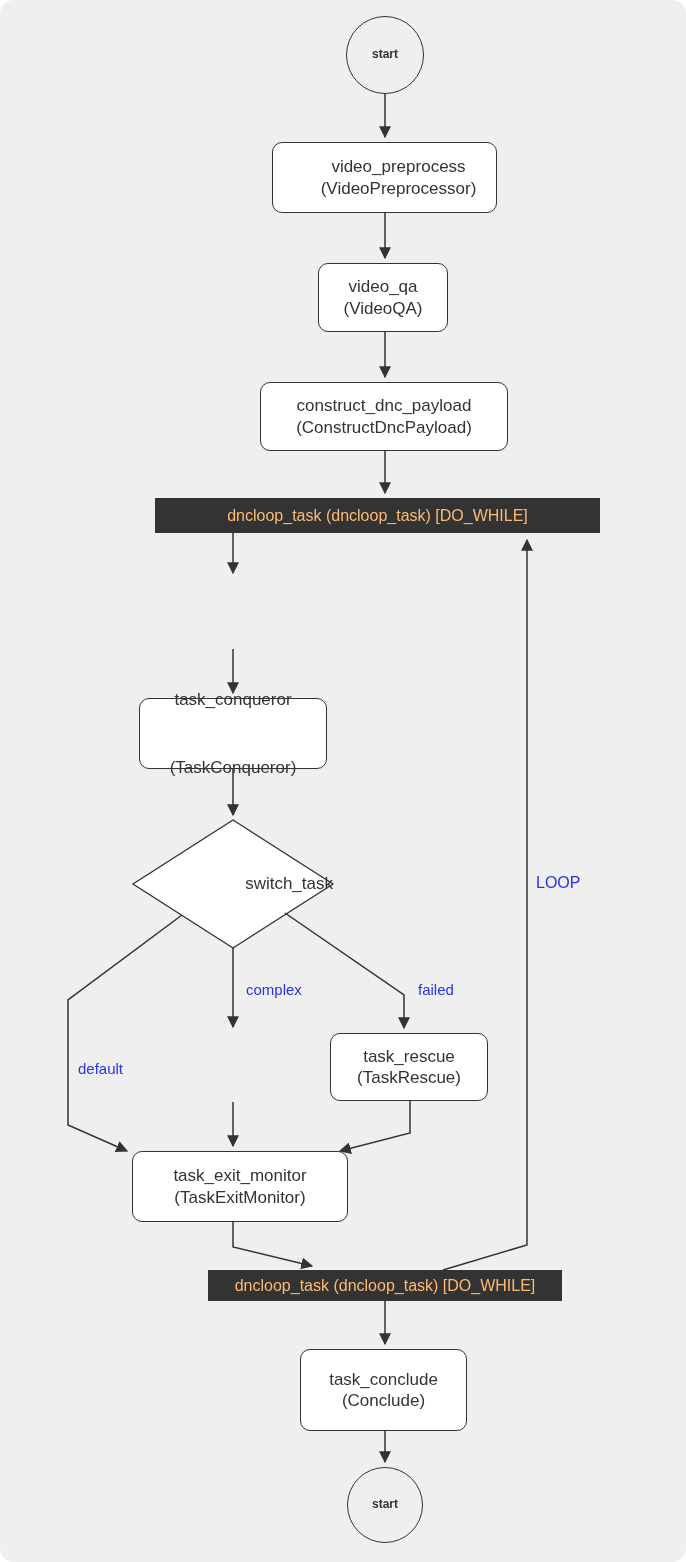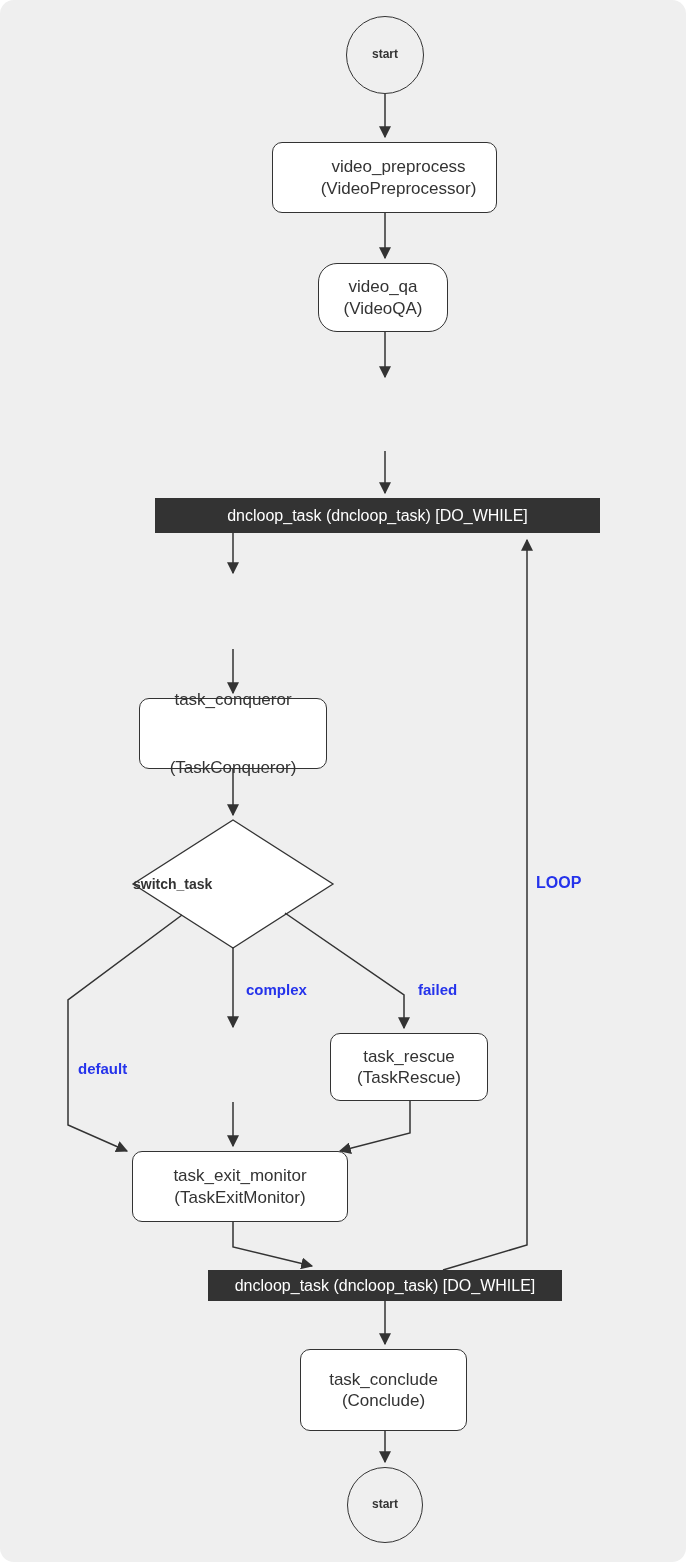--- a/index.html
+++ b/index.html
@@ -40,50 +40,48 @@
   }
   .circle {
     border-radius: 50%;
     background: #efefef;
     font-weight: 700;
     font-size: 12px;
   }
   .bar {
     position: absolute;
     background: #333333;
-    color: #ffffff;
+    color: #fdba74;
     display: flex;
     align-items: center;
     justify-content: center;
     text-align: center;
     font-size: 16px;
     box-sizing: border-box;
   }
   .diamond-label {
     position: absolute;
     display: flex;
     align-items: center;
-    justify-content: flex-start;
+    justify-content: flex-end;
     color: #333333;
-    font-size: 14px;
+    font-size: 17px;
     background: transparent;
     border: none;
-    font-weight: bold;
   }
   .elabel {
     position: absolute;
     color: #2533eb;
     font-size: 15px;
     white-space: nowrap;
-    font-weight: bold;
   }
   
   .n-start            { left: 346px; top: 16px;   width: 78px;  height: 78px; }
   .n-video-preprocess { left: 272px; top: 142px;  width: 225px; height: 71px; padding-left: 28px; }
-  .n-video-qa         { left: 318px; top: 263px;  width: 130px; height: 69px; border-radius: 19px; }
+  .n-video-qa         { left: 318px; top: 263px;  width: 130px; height: 69px; }
   .n-construct        { left: 260px; top: 382px;  width: 248px; height: 69px; }
   .n-bar1             { left: 155px; top: 498px;  width: 445px; height: 35px; }
   .n-structure-update { left: 133px; top: 578px;  width: 202px; height: 71px; }
   .n-task-conqueror   { left: 139px; top: 698px;  width: 188px; height: 71px; gap: 47px; }
   .n-switch-task      { left: 133px; top: 820px;  width: 200px; height: 128px; }
   .n-task-divider     { left: 155px; top: 1032px; width: 155px; height: 70px; }
   .n-task-rescue      { left: 330px; top: 1033px; width: 158px; height: 68px; }
   .n-task-exit        { left: 132px; top: 1151px; width: 216px; height: 71px; }
   .n-bar2             { left: 208px; top: 1270px; width: 354px; height: 31px; }
   .n-task-conclude    { left: 300px; top: 1349px; width: 167px; height: 82px; }
@@ -135,20 +133,24 @@
   <div class="node n-video-preprocess">
     <div>video_preprocess</div>
     <div>(VideoPreprocessor)</div>
   </div>
 
   <div class="node n-video-qa">
     <div>video_qa</div>
     <div>(VideoQA)</div>
   </div>
 
+  <div class="node n-construct">
+    <div>construct_dnc_payload</div>
+    <div>(ConstructDncPayload)</div>
+  </div>
 
   <div class="bar n-bar1">
     <div>dncloop_task (dncloop_task) [DO_WHILE]</div>
   </div>
 
 
   <div class="node n-task-conqueror">
     <div>task_conqueror</div>
     <div>(TaskConqueror)</div>
   </div>

